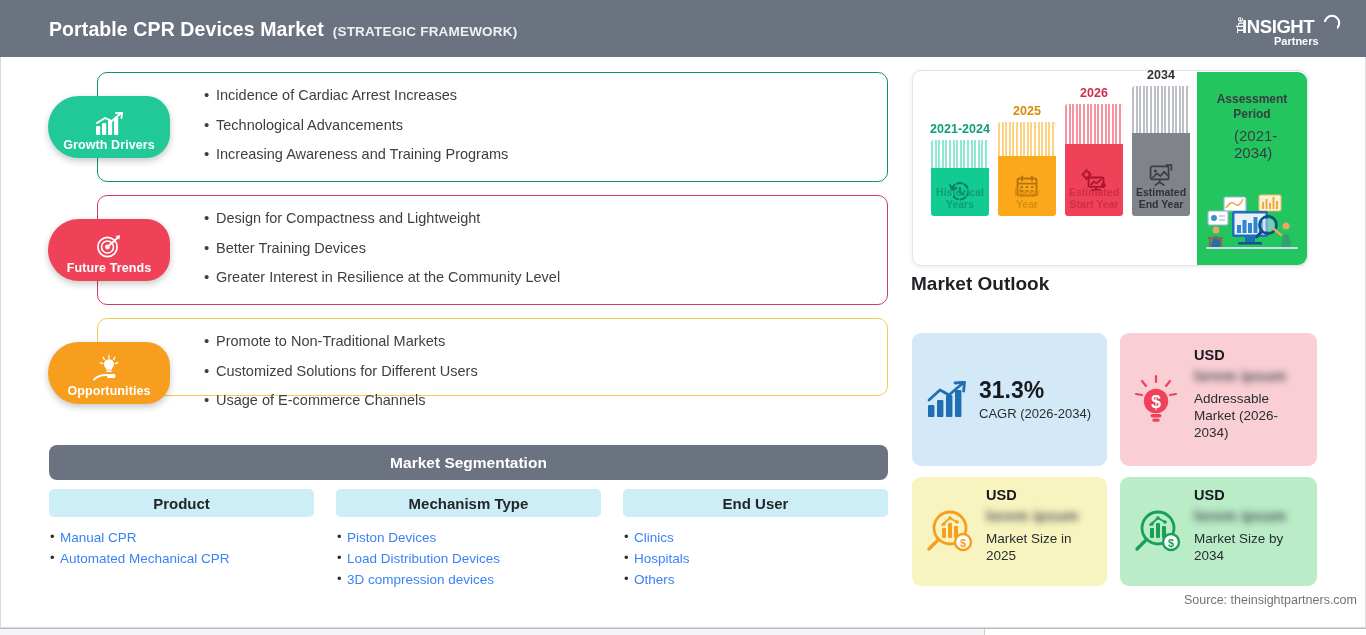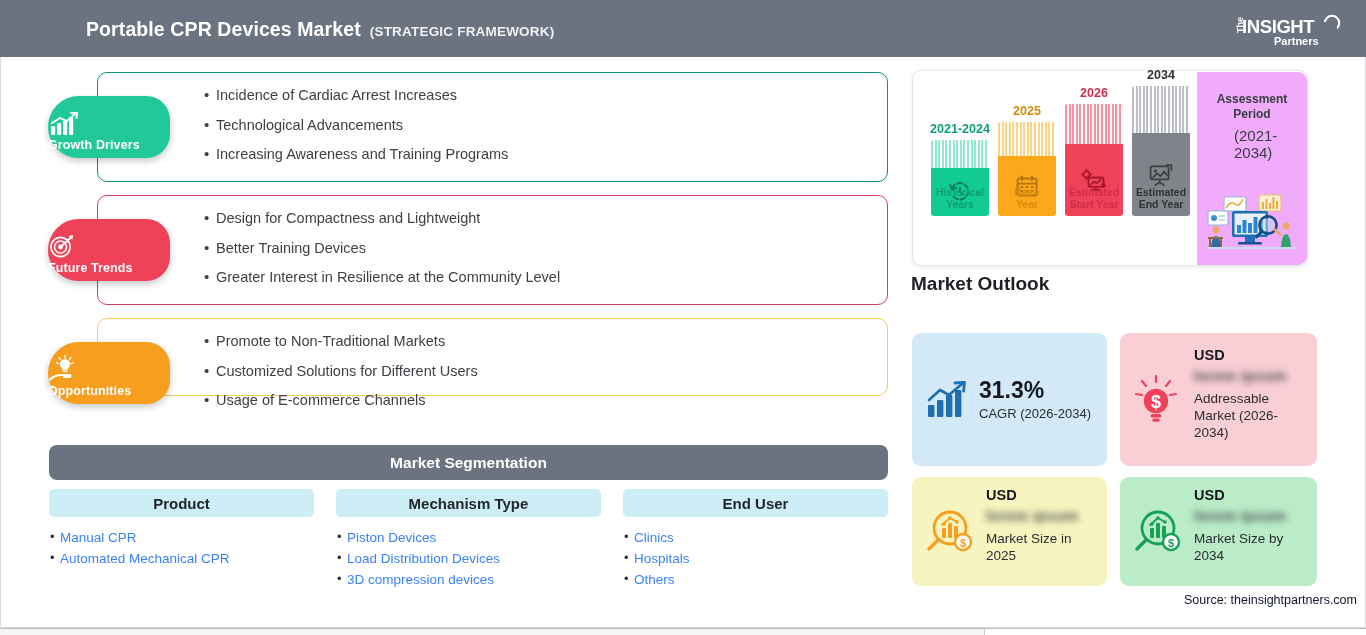--- a/index.html
+++ b/index.html
@@ -10,21 +10,21 @@
     background: #ffffff; overflow: hidden;
   }
   .page { position: relative; width: 1366px; height: 635px; background:#fff; }
 
   
   .header {
     position:absolute; left:0; top:0; width:1366px; height:57px;
     background:#6b7280; display:flex; align-items:center;
   }
   .header-title-wrap { position:absolute; left:49px; top:18px; display:flex; align-items:baseline; gap:9px; }
-  .header-title { font-size:19.5px; font-weight:bold; color:#ffffff; letter-spacing:.1px;margin-left:37px; }
+  .header-title { font-size:19.5px; font-weight:bold; color:#ffffff; letter-spacing:.1px; }
   .header-sub { font-size:13.5px; font-weight:bold; color:#f0f1f3; letter-spacing:.2px; }
 
   .logo { position:absolute; right:18px; top:9px; width:120px; height:40px; }
 
   
   .frame {
     position:absolute; left:0; top:57px; width:1366px; height:571px;
     background:#ffffff; border:1px solid #d9dbde; border-top:none;
   }
   .bottom-strip{ position:absolute; left:0; top:628px; width:1366px; height:7px;
@@ -44,21 +44,21 @@
   .panel li {
     position:relative; font-size:14.5px; color:#3d3f44; line-height:19px;
     padding-left:12px; margin-bottom:10.5px; white-space:nowrap;
   }
   .panel li::before {
     content:"\2022"; position:absolute; left:0; top:-1px; color:#3d3f44; font-size:15px;
   }
 
   .badge {
     position:absolute; width:122px; height:62px; border-radius:26px 22px 22px 26px;
-    display:flex; flex-direction:column; align-items:flex-start; justify-content:flex-end;
+    display:flex; flex-direction:column; align-items:center; justify-content:flex-end;
     padding-bottom:6px; box-shadow:0 3px 7px rgba(0,0,0,.22); z-index:4;
   }
   .badge.b1 { left:47px; top:39px;  background:#20c997; border-radius:34px 26px 26px 34px; }
   .badge.b2 { left:47px; top:162px; background:#ef4158; border-radius:34px 26px 26px 34px; }
   .badge.b3 { left:47px; top:285px; background:#f79e1e; border-radius:34px 26px 26px 34px; }
   .badge-icon { height:26px; display:flex; align-items:flex-end; justify-content:center; margin-bottom:2px; }
   .badge-label { color:#ffffff; font-size:12.5px; font-weight:bold; letter-spacing:.1px; white-space:nowrap; }
 
   
   .seg-header {
@@ -102,21 +102,21 @@
   }
   .bar { position:absolute; left:2px; width:58px; border-radius:4px 4px 3px 3px; overflow:hidden; }
   .bar .stripes { position:absolute; left:0; top:0; width:100%; }
   .bar .solid { position:absolute; left:0; bottom:0; width:100%; display:flex; align-items:center; justify-content:center; }
   .bar-caption {
     position:absolute; bottom:6px; left:-4px; width:70px; text-align:center;
     font-size:10.5px; font-weight:bold; line-height:12px;
   }
   .assess-right {
     position:absolute; right:0; top:1px; width:110px; height:193px;
-    background:#f0abfc; border-radius:0 9px 9px 0;
+    background:#22c55e; border-radius:0 9px 9px 0;
     display:flex; flex-direction:column; align-items:center; padding-top:20px;
   }
   .assess-right .t1 { font-size:12px; font-weight:bold; color:#3a3d42; text-align:center; line-height:15px; }
   .assess-right .t2 { font-size:15px; color:#3a3d42; margin-top:5px;margin-left:37px; }
 
   .outlook-title { position:absolute; left:5px; top:216px; font-size:19px; font-weight:bold; color:#1d2025; }
 
   .card { position:absolute; border-radius:9px; }
   .card.c-cagr  { left:6px;   top:276px; width:195px; height:133px; background:#d3e9f7; }
   .card.c-addr  { left:214px; top:276px; width:197px; height:133px; background:#f9ced5; }
@@ -133,21 +133,21 @@
   .card.c-m25 .usd-body, .card.c-m34 .usd-body { top:10px; }
   .usd-label { font-size:14.5px; font-weight:bold; color:#16191e; line-height:17px; }
   .usd-blur {
     margin-top:3px; font-size:15px; font-weight:bold; color:#4a4d53;
     filter:blur(3.6px); letter-spacing:.3px; height:19px; overflow:hidden;
     user-select:none;
   }
   .usd-desc { margin-top:4px; font-size:13.5px; color:#2a2d33; line-height:17px; }
 
   .source {
-    position:absolute; right:10px; top:536px; font-size:12.5px; color:#0f172a;
+    position:absolute; right:10px; top:536px; font-size:12.5px; color:#737373;
   }
 </style>
 </head>
 <body>
 
 <div class="page">
 
   <div class="header">
     <div class="header-title-wrap">
       <span class="header-title">Portable CPR Devices Market</span>

